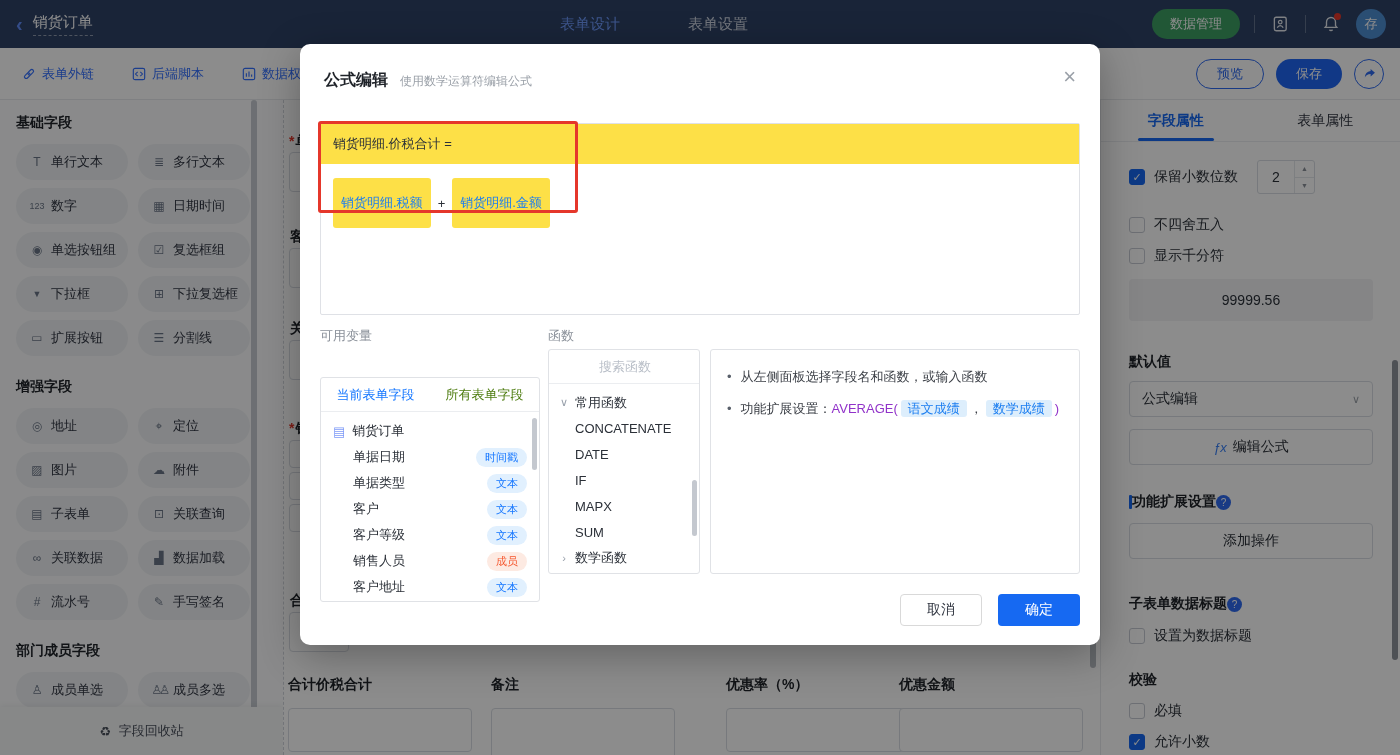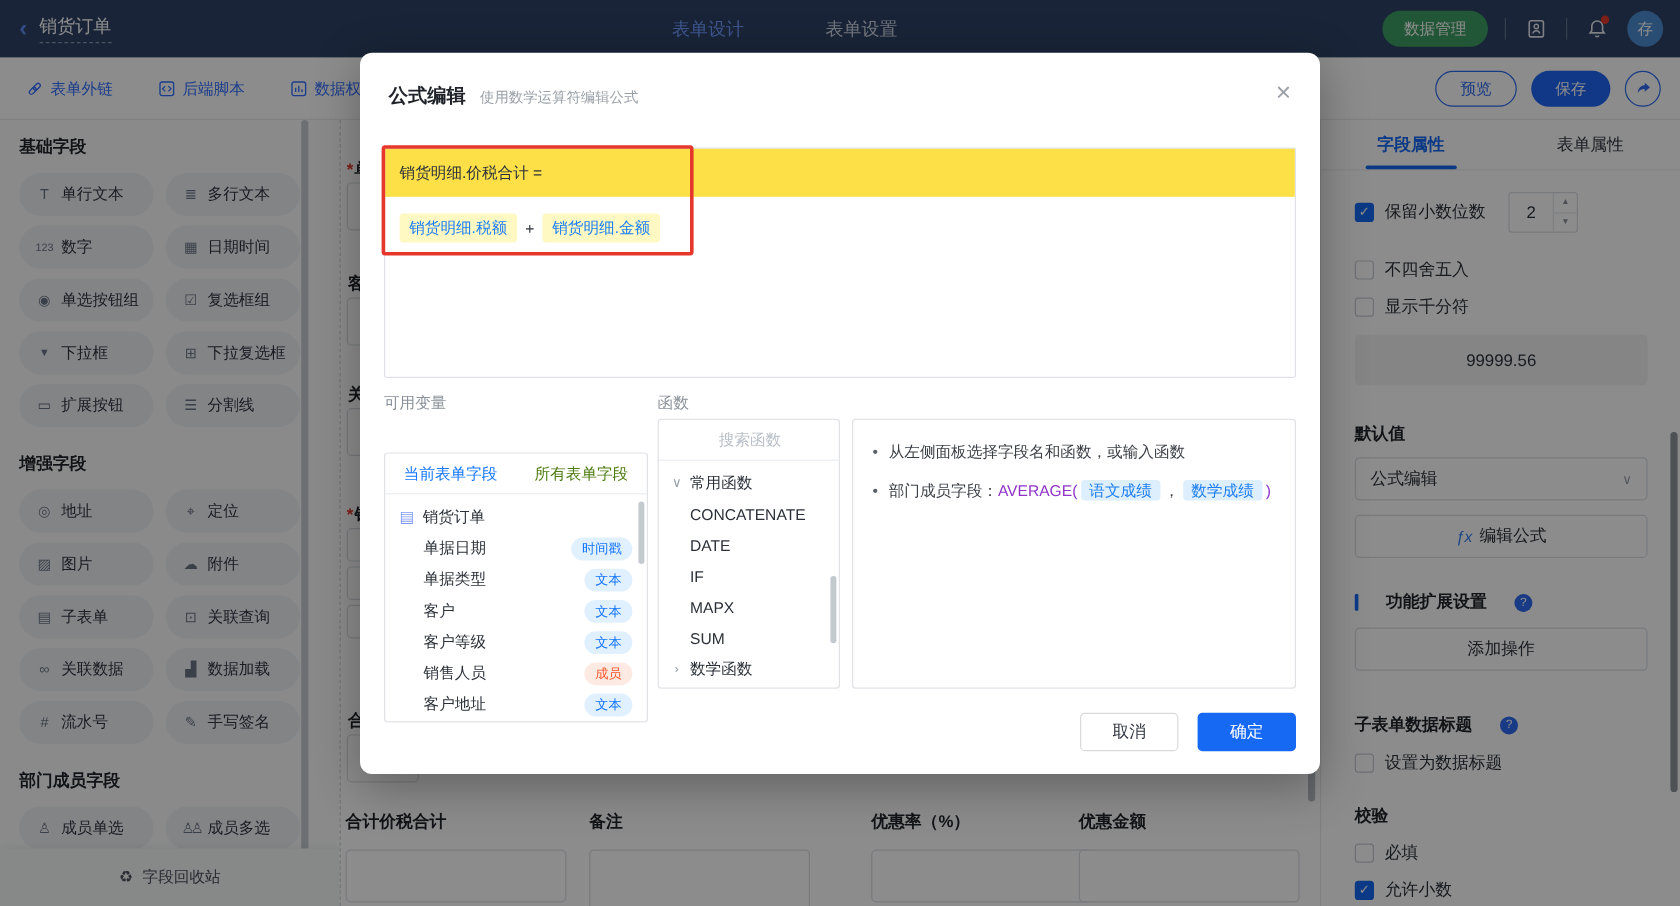--- a/index.html
+++ b/index.html
@@ -93,42 +93,42 @@
   .preview-box { margin-top:14px; width:244px; height:42px; background:#f2f3f5; border-radius:4px;
     display:flex; align-items:center; justify-content:center; font-size:14px; color:#2b3038; }
   .rs-label { font-size:14px; font-weight:bold; color:#1f2329; }
   .rs-select { margin-top:10px; width:244px; height:36px; border:1px solid #d9dde3; border-radius:4px;
     display:flex; align-items:center; padding:0 12px; font-size:14px; color:#2b3038; cursor:pointer; }
   .rs-select .chev { margin-left:auto; color:#9aa0a8; font-size:11px; }
   .rs-btn { margin-top:12px; width:244px; height:36px; border:1px solid #d9dde3; border-radius:4px;
     display:flex; align-items:center; justify-content:center; gap:6px; font-size:14px; color:#2b3038;
     background:#fff; cursor:pointer; }
   .fx { color:#3b82f6; font-style:italic; font-size:13px; }
-  .rs-sect { display:flex; align-items:center; gap:23px; }
+  .rs-sect { display:flex; align-items:center; gap:0; }
   .rs-sect .bar { width:3px; height:14px; background:#1669f2; border-radius:1px; }
   .help { width:15px; height:15px; border-radius:50%; background:#2f6bf0; color:#fff; font-size:10px;
     display:flex; align-items:center; justify-content:center; cursor:pointer; }
   .rs-scroll { position:absolute; right:2px; top:260px; width:6px; height:300px; background:#8f949b;
     border-radius:3px; }
 
   
   .overlay { position:absolute; inset:0; background:rgba(0,0,0,.45); z-index:40; }
   .modal { position:absolute; left:300px; top:44px; width:800px; height:601px; background:#fff;
     border-radius:10px; z-index:50; box-shadow:0 10px 40px rgba(0,0,0,.3); }
   .m-head { display:flex; align-items:baseline; padding:26px 24px 0 24px; gap:12px; }
   .m-title { font-size:16px; font-weight:bold; color:#1f2329; }
   .m-sub { font-size:12px; color:#9aa0a8;text-align:center; }
   .m-close { position:absolute; right:24px; top:22px; font-size:22px; color:#9aa0a8; cursor:pointer; line-height:1; }
 
   .f-box { position:absolute; left:20px; top:79px; width:760px; height:192px;
     border:1px solid #dfe1e6; border-radius:2px; background:#fff; }
   .f-target { height:40px; background:#fde047; display:flex; align-items:center; padding-left:12px;
     font-size:13px; color:#2b3038; }
   .f-body { padding:14px 12px; display:flex; align-items:center; gap:7px; }
-  .chip { background:#fef9c3; color:#1c7ef0; font-size:13px; padding:3px 8px; border-radius:3px; cursor:pointer; }
+  .chip { background:#fde047; color:#1c7ef0; font-size:13px; padding:16px 8px; border-radius:3px; cursor:pointer; }
   .f-op { color:#2b3038; font-size:13px; }
   .red-rect { position:absolute; left:18px; top:77px; width:260px; height:92px;
     border:3px solid #e5372b; border-radius:3px; z-index:5; pointer-events:none; }
 
   .p-label { position:absolute; top:283px; font-size:13px; color:#8a9099; }
   .panel { position:absolute; top:305px; height:225px; border:1px solid #e0e2e6; border-radius:3px;
     background:#fff; overflow:hidden; }
   .vars-panel { left:20px; width:220px;margin-top:28px; }
   .fn-panel { left:248px; width:152px; }
   .hint-panel { left:410px; width:370px; }
@@ -548,21 +548,21 @@
     </div>
 
     <div class="panel hint-panel">
       <div class="hint-row">
         <span class="dot">•</span>
         <span>从左侧面板选择字段名和函数，或输入函数</span>
       </div>
       <div class="hint-row">
         <span class="dot">•</span>
         <span>
-          <span>部门成员字段：</span><span class="fn-purple">AVERAGE(</span><span class="hint-chip">语文成绩</span><span>，</span><span class="hint-chip">数学成绩</span><span class="fn-purple">)</span>
+          <span>功能扩展设置：</span><span class="fn-purple">AVERAGE(</span><span class="hint-chip">语文成绩</span><span>，</span><span class="hint-chip">数学成绩</span><span class="fn-purple">)</span>
         </span>
       </div>
     </div>
 
     <div class="m-foot">
       <div class="btn-cancel">取消</div>
       <div class="btn-ok">确定</div>
     </div>
   </div>
 </div>

